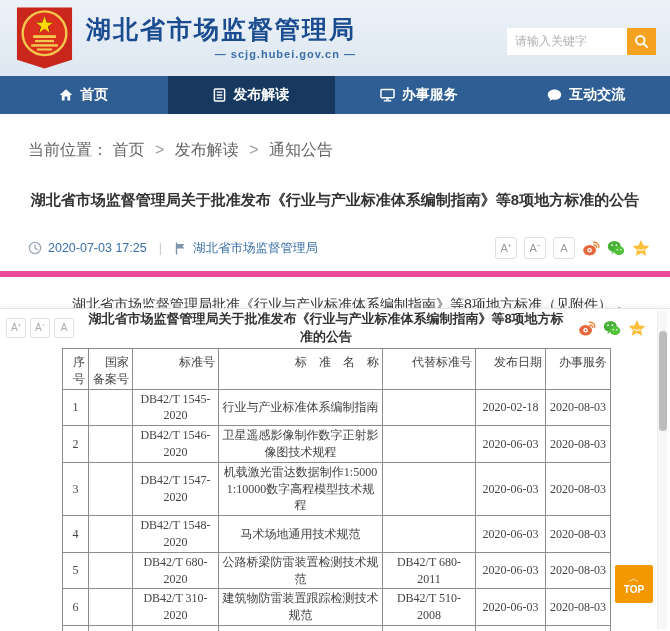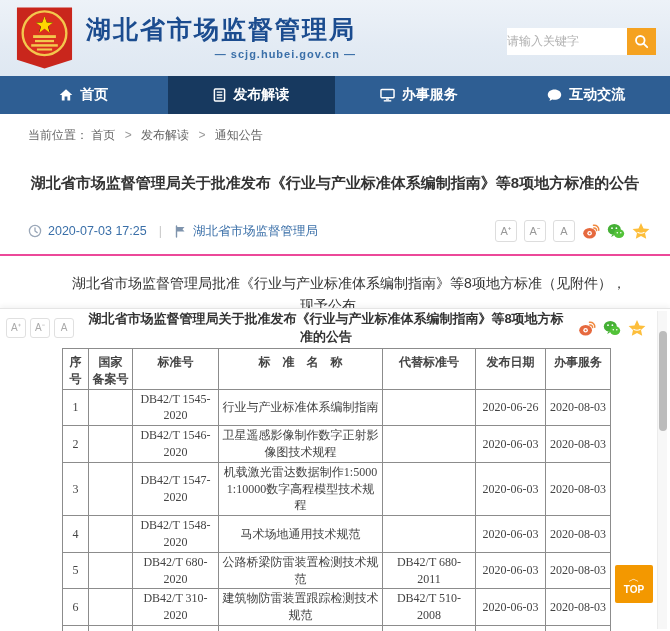--- a/index.html
+++ b/index.html
@@ -7,40 +7,40 @@
   body { font-family:"Liberation Sans","DejaVu Sans",sans-serif; background:#fff; position:relative; }
 
   
   .site-header { height:76px; display:flex; align-items:center; padding:0 14px 0 16px;
     background:linear-gradient(180deg,#edf2f8 0%,#e3ebf4 60%,#dfe8f2 100%); }
   .emblem { width:57px; height:64px; flex:0 0 auto; margin-right:13px; }
   .brand { display:flex; flex-direction:column; }
   .site-title { font-size:25px; font-weight:bold; color:#1b4c8f; letter-spacing:2px; line-height:1.1; }
   .site-url { font-size:11px; font-weight:bold; color:#3a6fa8; text-align:right; margin-top:4px; letter-spacing:1px; }
   .search-box { margin-left:auto; display:flex; height:27px; margin-top:6px; }
-  .search-input { width:120px; height:27px; border:none; background:#fff; padding:0 0; font-size:12px; color:#7f1d1d; outline:none; }
+  .search-input { width:120px; height:27px; border:none; background:#fff; padding:0 8px; font-size:12px; color:#7f1d1d; outline:none; }
   .search-input::placeholder { color:#b0b0b0; }
   .search-btn { width:29px; height:27px; border:none; background:#f5a220; cursor:pointer; display:flex; align-items:center; justify-content:center; }
 
   
   .nav { height:38px; display:flex; background:#2e5e93; }
   .nav-item { flex:1; display:flex; align-items:center; justify-content:center; gap:7px;
     color:#fff; font-size:14px; font-weight:bold; cursor:pointer; }
   .nav-item.active { background:#17395f; }
   .nav-item svg { display:block; }
 
   
-  .breadcrumb { padding:13px 0 0 28px; font-size:12px; color:#666; }
+  .breadcrumb { padding:26px 0 0 28px; font-size:16px; color:#666; }
   .breadcrumb a { color:#666; text-decoration:none; cursor:pointer; }
   .crumb-sep { margin:0 6px; color:#999; }
 
   
   .article-title { margin-top:30px; text-align:center; font-size:15px; font-weight:bold; color:#333; padding:0 30px; }
   .meta-row { margin-top:27px; padding:0 20px 12px 28px; display:flex; align-items:center;
-    border-bottom:2px solid #ec4899; font-size:12.5px; }
+    border-bottom:6px solid #ec4899; font-size:12.5px; }
   .meta-left { display:flex; align-items:center; gap:6px; color:#3a6fa8; }
   .meta-sep { color:#c8c8c8; margin:0 6px; }
   .meta-right { margin-left:auto; display:flex; align-items:center; gap:7px; }
   .font-btn { width:22px; height:22px; border:1px solid #ddd; border-radius:3px; background:#fff;
     color:#999; font-size:11px; line-height:20px; text-align:center; cursor:pointer; }
   .share-icon { width:18px; height:18px; cursor:pointer; }
   .article-body { margin-top:16px; padding:0 40px; font-size:14px; color:#333; text-indent:2em; line-height:1.6;text-align:center; }
   .article-signature { margin-top:11px; margin-left:185px; font-size:11.5px; color:#555; }
 
   
@@ -51,21 +51,21 @@
   .doc-fontbtn { width:20px; height:20px; border:1px solid #e0e0e0; border-radius:3px; background:#fff;
     color:#aaa; font-size:10px; line-height:18px; text-align:center; cursor:pointer; }
   .doc-title { flex:1; text-align:center; font-size:13px; font-weight:bold; color:#333; padding:0 8px; }
   .doc-share { display:flex; align-items:center; gap:7px; margin-right:14px; }
 
   
   .table-wrap { position:relative; margin-left:62px; width:548px; margin-top:2px; }
   table { border-collapse:collapse; width:548px; table-layout:fixed;
     font-family:"Liberation Serif","DejaVu Serif",serif; font-size:12px; color:#444; }
   th,td { border:1px solid #8c8c8c; text-align:center; vertical-align:middle; padding:1px 3px; line-height:1.4; }
-  thead th { height:38px; font-weight:bold; vertical-align:top; padding-top:5px; white-space:pre-line; }
+  thead th { height:38px; font-weight:normal; vertical-align:top; padding-top:5px; white-space:pre-line;text-align:right; }
   .col-1{width:26px}.col-2{width:44px}.col-3{width:86px}.col-4{width:164px}.col-5{width:93px}.col-6{width:70px}.col-7{width:65px}
   tbody tr:nth-child(1){height:26px} tbody tr:nth-child(2){height:36px}
   tbody tr:nth-child(3){height:42px} tbody tr:nth-child(4){height:28px}
   tbody tr:nth-child(5){height:30px} tbody tr:nth-child(6){height:28px}
   tbody tr:nth-child(7){height:26px} tbody tr:nth-child(8){height:32px}
 
   
   .doc-scrollbar { position:absolute; right:3px; top:2px; bottom:2px; width:10px;
     background:#f7f7f7; border-left:1px solid #ececec; }
   .doc-scroll-thumb { position:absolute; top:20px; left:1px; width:8px; height:100px;
@@ -247,21 +247,21 @@
           <th>办事服务</th>
         </tr>
       </thead>
       <tbody>
           <tr>
             <td>1</td>
             <td></td>
             <td>DB42/T 1545-2020</td>
             <td>行业与产业标准体系编制指南</td>
             <td></td>
-            <td>2020-06-26</td>
+            <td>2020-02-18</td>
             <td>2020-08-03</td>
           </tr>
           <tr>
             <td>2</td>
             <td></td>
             <td>DB42/T 1546-2020</td>
             <td>卫星遥感影像制作数字正射影像图技术规程</td>
             <td></td>
             <td>2020-06-03</td>
             <td>2020-08-03</td>

